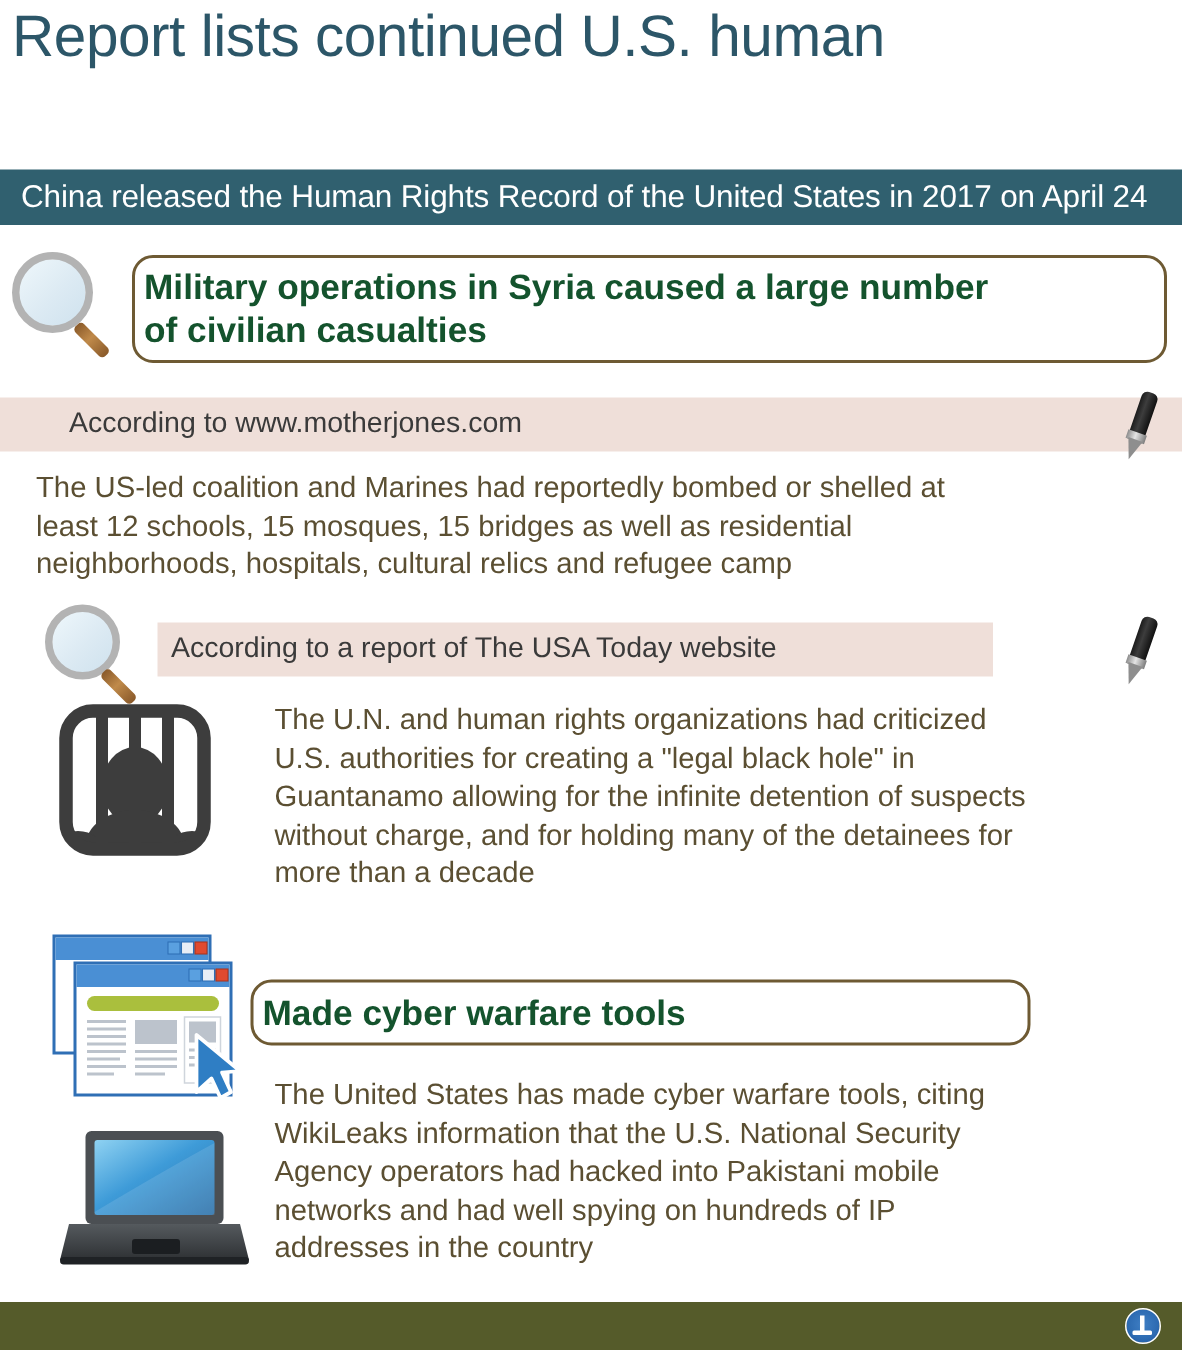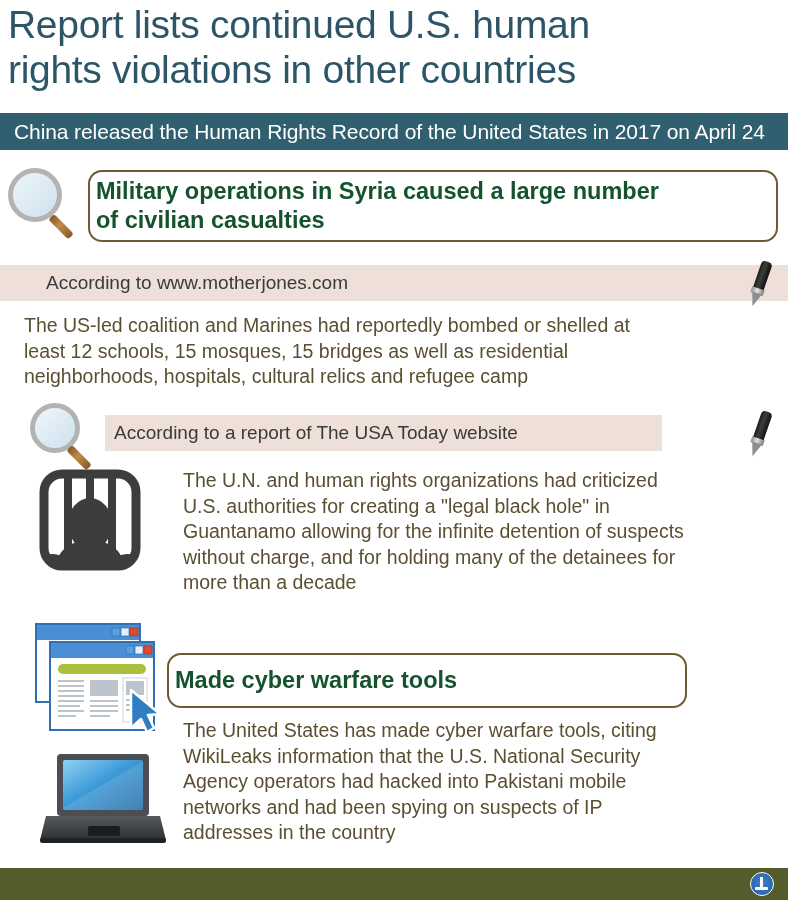--- a/index.html
+++ b/index.html
@@ -131,21 +131,20 @@
   }
   .credit .sep{padding:0 8px;}
 </style>
 </head>
 <body>
 
 <div class="page">
 
   <div class="headline">
     <span class="l1">Report lists continued U.S. human</span>
-    <span class="l2">rights violations in other countries</span>
   </div>
 
   <div class="subtitle-bar">
     <span class="subtitle-text">China released the Human Rights Record of the United States in 2017 on April 24</span>
   </div>
 
   <div class="magnifier" style="left:6px;top:168px;width:74px;height:78px;">
     <div class="mag-ring" style="left:2px;top:0;width:54px;height:54px;border:5px solid #b3b3b3;"></div>
     <div class="mag-handle" style="left:48px;top:46px;width:28px;height:8px;transform:rotate(45deg);"></div>
   </div>
@@ -249,21 +248,21 @@
       <rect x="95" y="58" width="24" height="44" fill="#ffffff" stroke="#cfd5dc" stroke-width="1"></rect>
       <rect x="98" y="61" width="18" height="14" fill="#bcc3cc"></rect>
       <rect x="98" y="79" width="18" height="2" fill="#bcc3cc"></rect>
       <rect x="98" y="84" width="18" height="2" fill="#bcc3cc"></rect>
       <rect x="98" y="89" width="12" height="2" fill="#bcc3cc"></rect>
 
       <path d="M103 70 L103 108 L113 99 L119 112 L126 108 L120 95 L132 94 Z" fill="#2f7ec4" stroke="#ffffff" stroke-width="2.5" stroke-linejoin="round"></path>
     </svg>
   </div>
 
-  <div class="brownbox" style="left:167px;top:653px;width:520px;height:55px;">
+  <div class="brownbox" style="left:167px;top:653px;width:520px;height:44px;">
     <div class="brownbox-text" style="font-size:23.5px;">Made cyber warfare tools</div>
   </div>
 
   <div class="laptop" style="left:40px;top:750px;">
     <svg width="126" height="98" viewBox="0 0 126 98">
       <defs>
         <linearGradient id="scr" x1="0" y1="0" x2="1" y2="1">
           <stop offset="0%" stop-color="#8fd2f2"></stop>
           <stop offset="45%" stop-color="#3e9bd8"></stop>
           <stop offset="100%" stop-color="#2a6fa8"></stop>
@@ -281,21 +280,21 @@
       <path d="M6 66 L120 66 L126 90 L0 90 Z" fill="url(#base)"></path>
       <rect x="0" y="88" width="126" height="5" rx="2.5" fill="#1f2225"></rect>
       <rect x="48" y="76" width="32" height="10" rx="2" fill="#1b1e21"></rect>
     </svg>
   </div>
 
   <div class="body-text" style="left:183px;top:718px;width:600px;">
     <span>The United States has made cyber warfare tools, citing</span><br>
     <span>WikiLeaks information that the U.S. National Security</span><br>
     <span>Agency operators had hacked into Pakistani mobile</span><br>
-    <span>networks and had been spying on suspects of IP</span><br>
+    <span>networks and had well spying on hundreds of IP</span><br>
     <span>addresses in the country</span>
   </div>
 
   <div class="footer">
     <div class="xinhua-logo"></div>
   </div>
 
 </div>
 
 </body></html>

